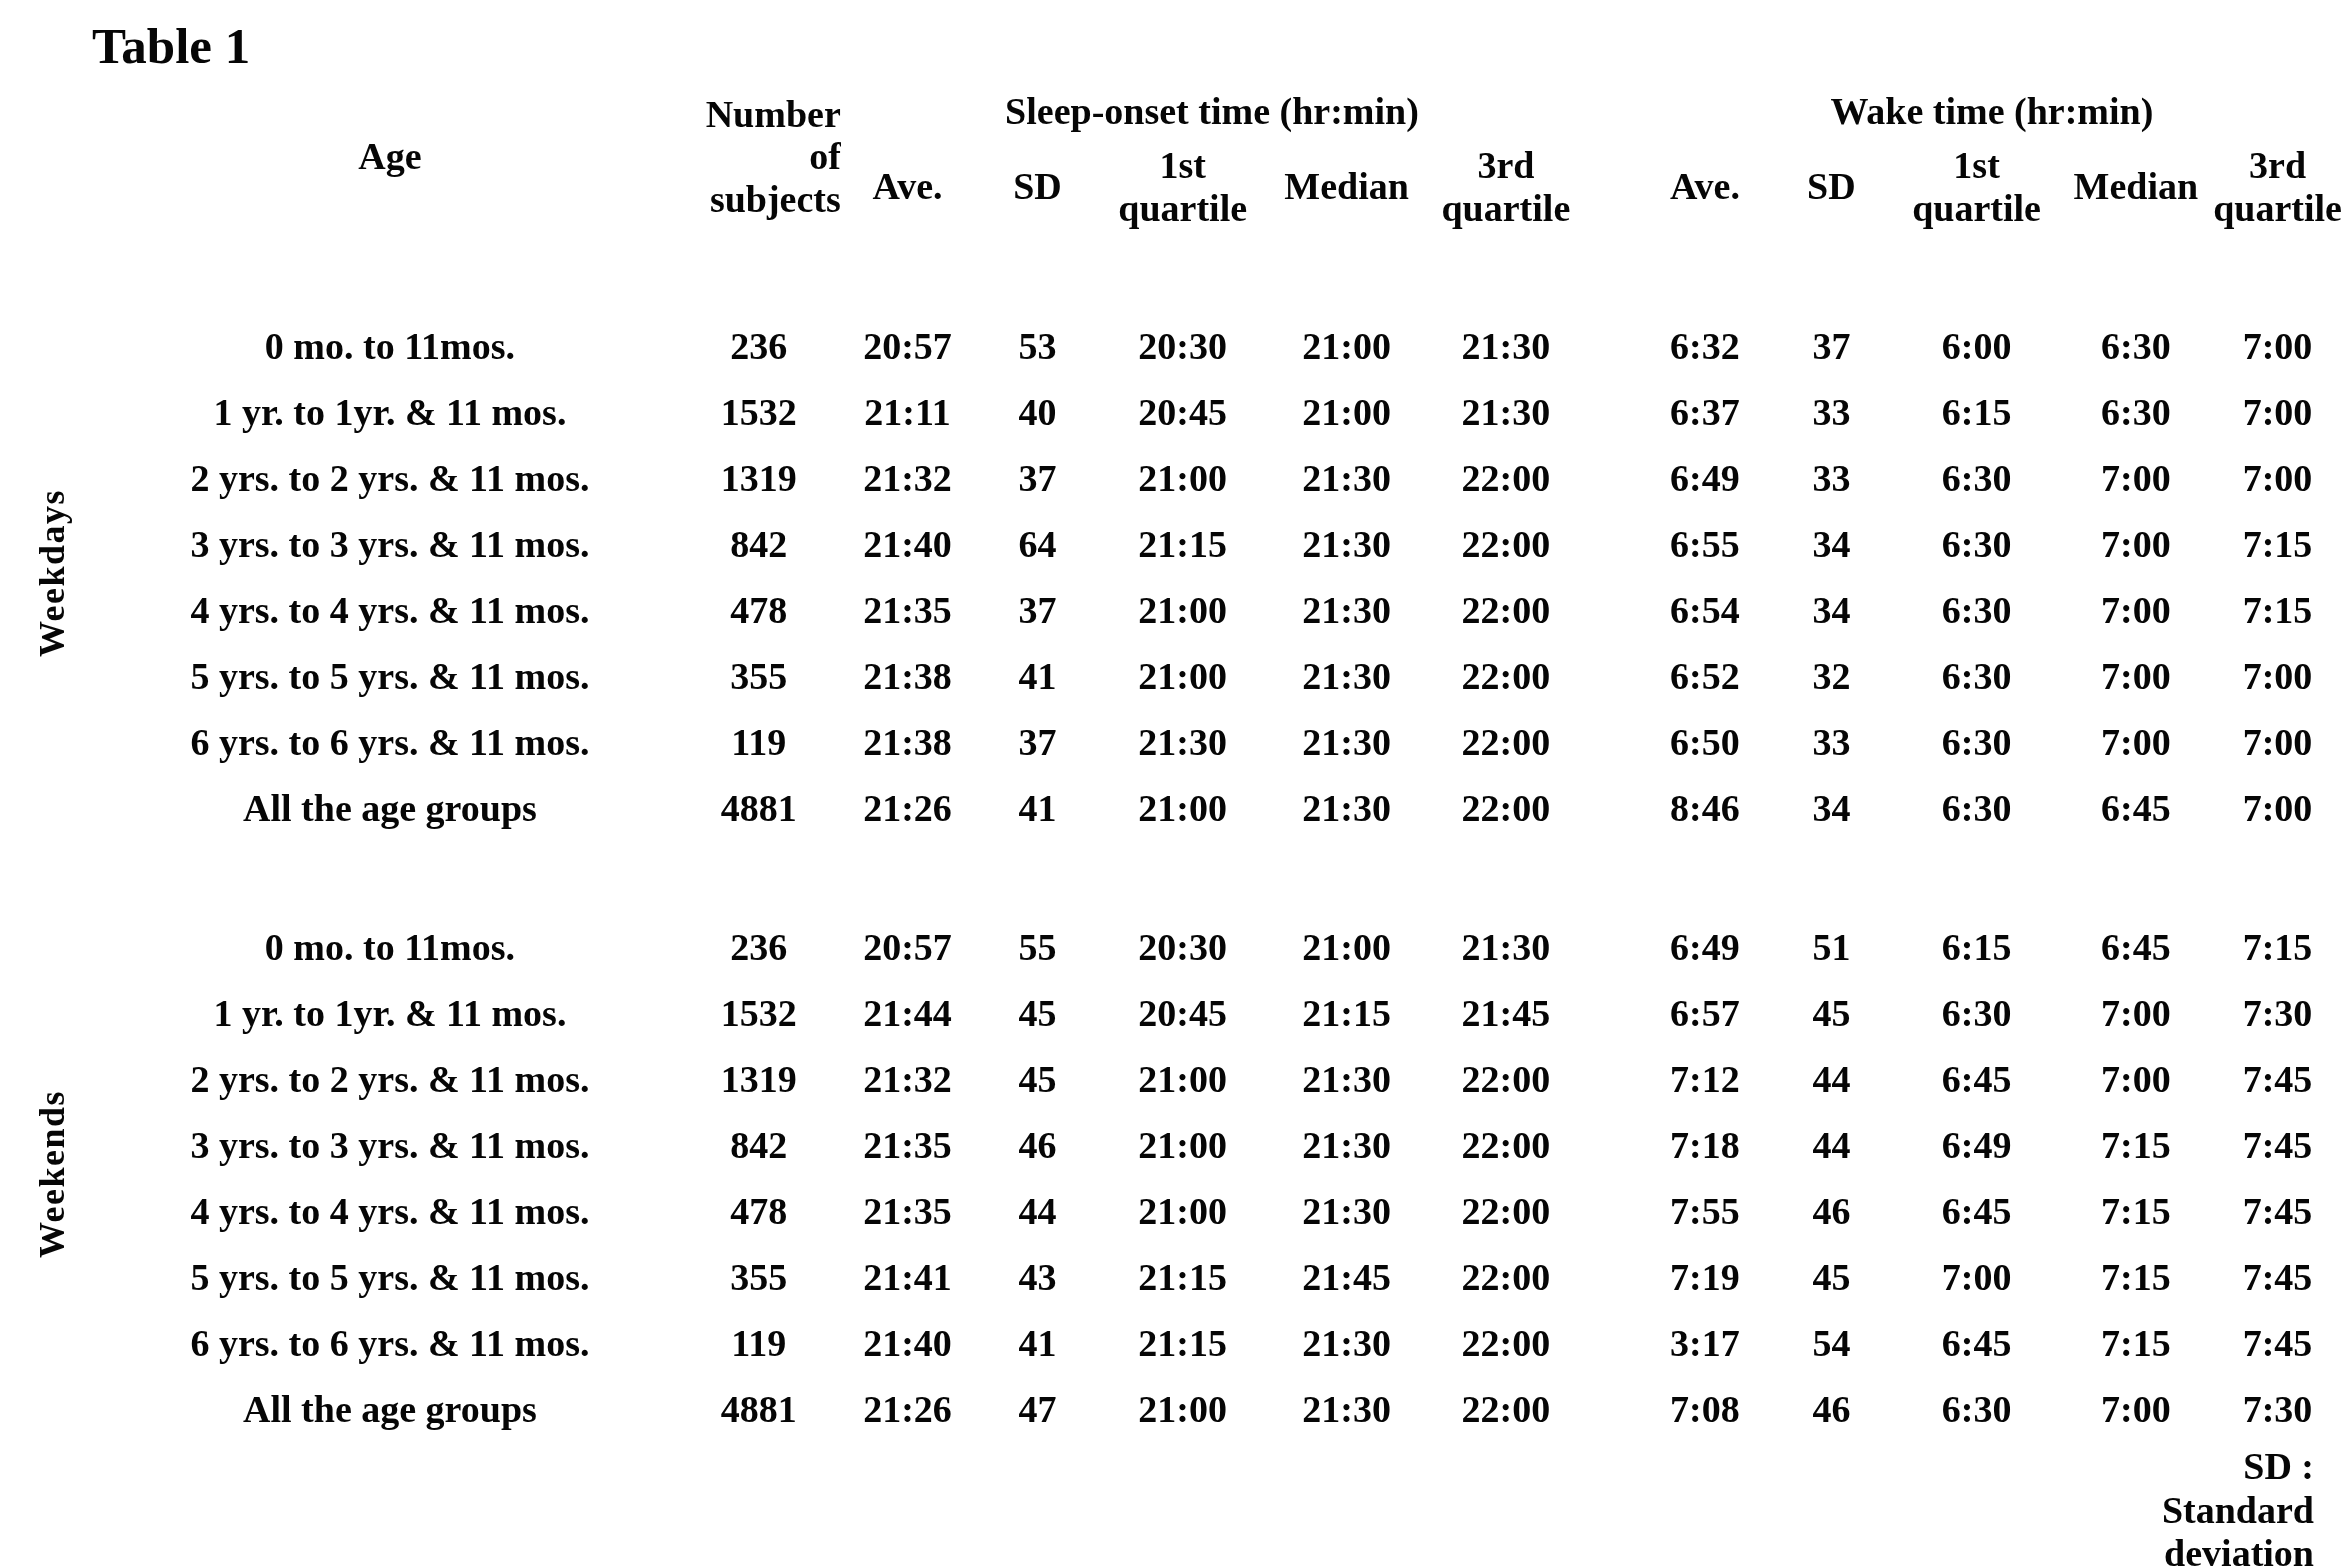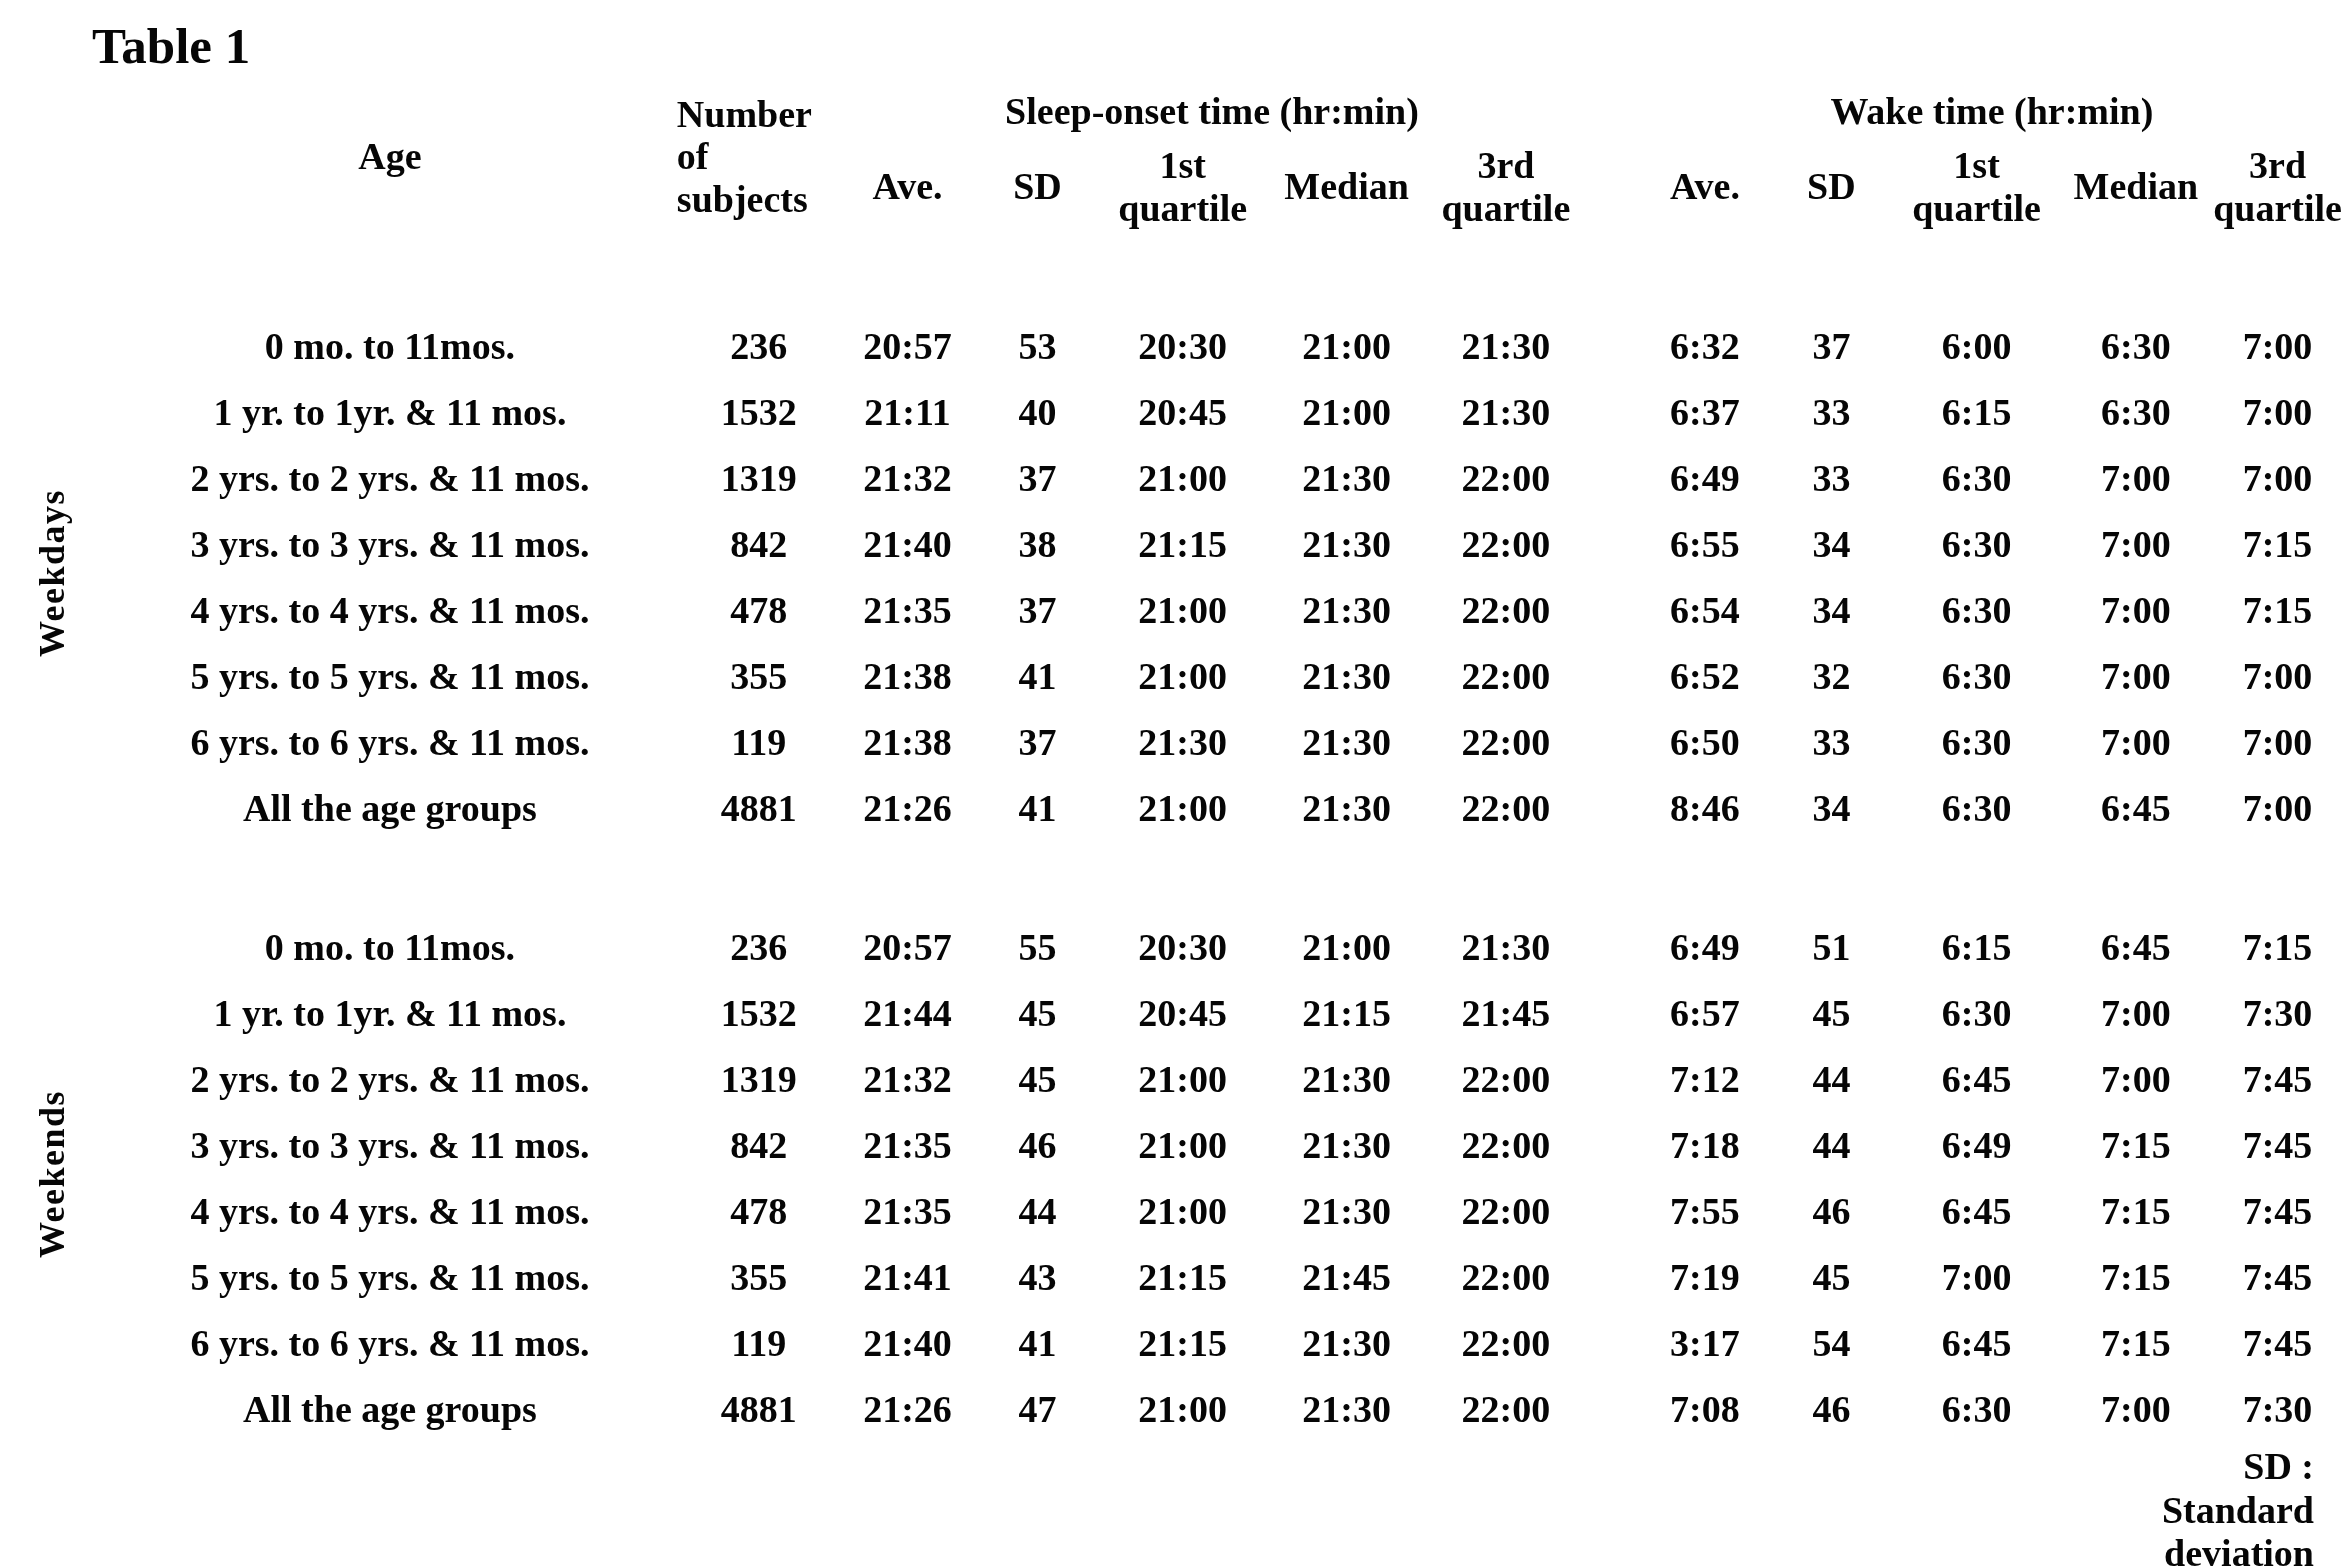--- a/index.html
+++ b/index.html
@@ -32,21 +32,21 @@
     font-weight: 700;
     text-align: center;
     vertical-align: middle;
     overflow: hidden;
   }
 
   
   thead th { font-size: 38px; line-height: 1.12; }
   th.group-h { height: 56px; vertical-align: bottom; padding-bottom: 4.6px; }
   tr.subhead th { height: 99px; vertical-align: middle; }
-  th.n-h .nwrap { display: inline-block; text-align: left; }
+  th.n-h .nwrap { display: inline-block; text-align: right; }
 
   
   tbody td, tbody th { font-size: 38px; }
   tbody tr.data-row td { height: 66px; }
 
   
   tr.spacer-head td { height: 77px; }
   tbody.section-gap td { height: 73px; }
 
   
@@ -166,21 +166,21 @@
           <td class="val-cell">6:49</td>
           <td class="val-cell">33</td>
           <td class="val-cell">6:30</td>
           <td class="val-cell">7:00</td>
           <td class="val-cell">7:00</td>
         </tr>
         <tr class="data-row">
           <td class="age-cell">3 yrs. to 3 yrs. &amp; 11 mos.</td>
           <td class="num-cell">842</td>
           <td class="val-cell">21:40</td>
-          <td class="val-cell">38</td>
+          <td class="val-cell">64</td>
           <td class="val-cell">21:15</td>
           <td class="val-cell">21:30</td>
           <td class="val-cell">22:00</td>
           <td class="gapcol"></td>
           <td class="val-cell">6:55</td>
           <td class="val-cell">34</td>
           <td class="val-cell">6:30</td>
           <td class="val-cell">7:00</td>
           <td class="val-cell">7:15</td>
         </tr>

